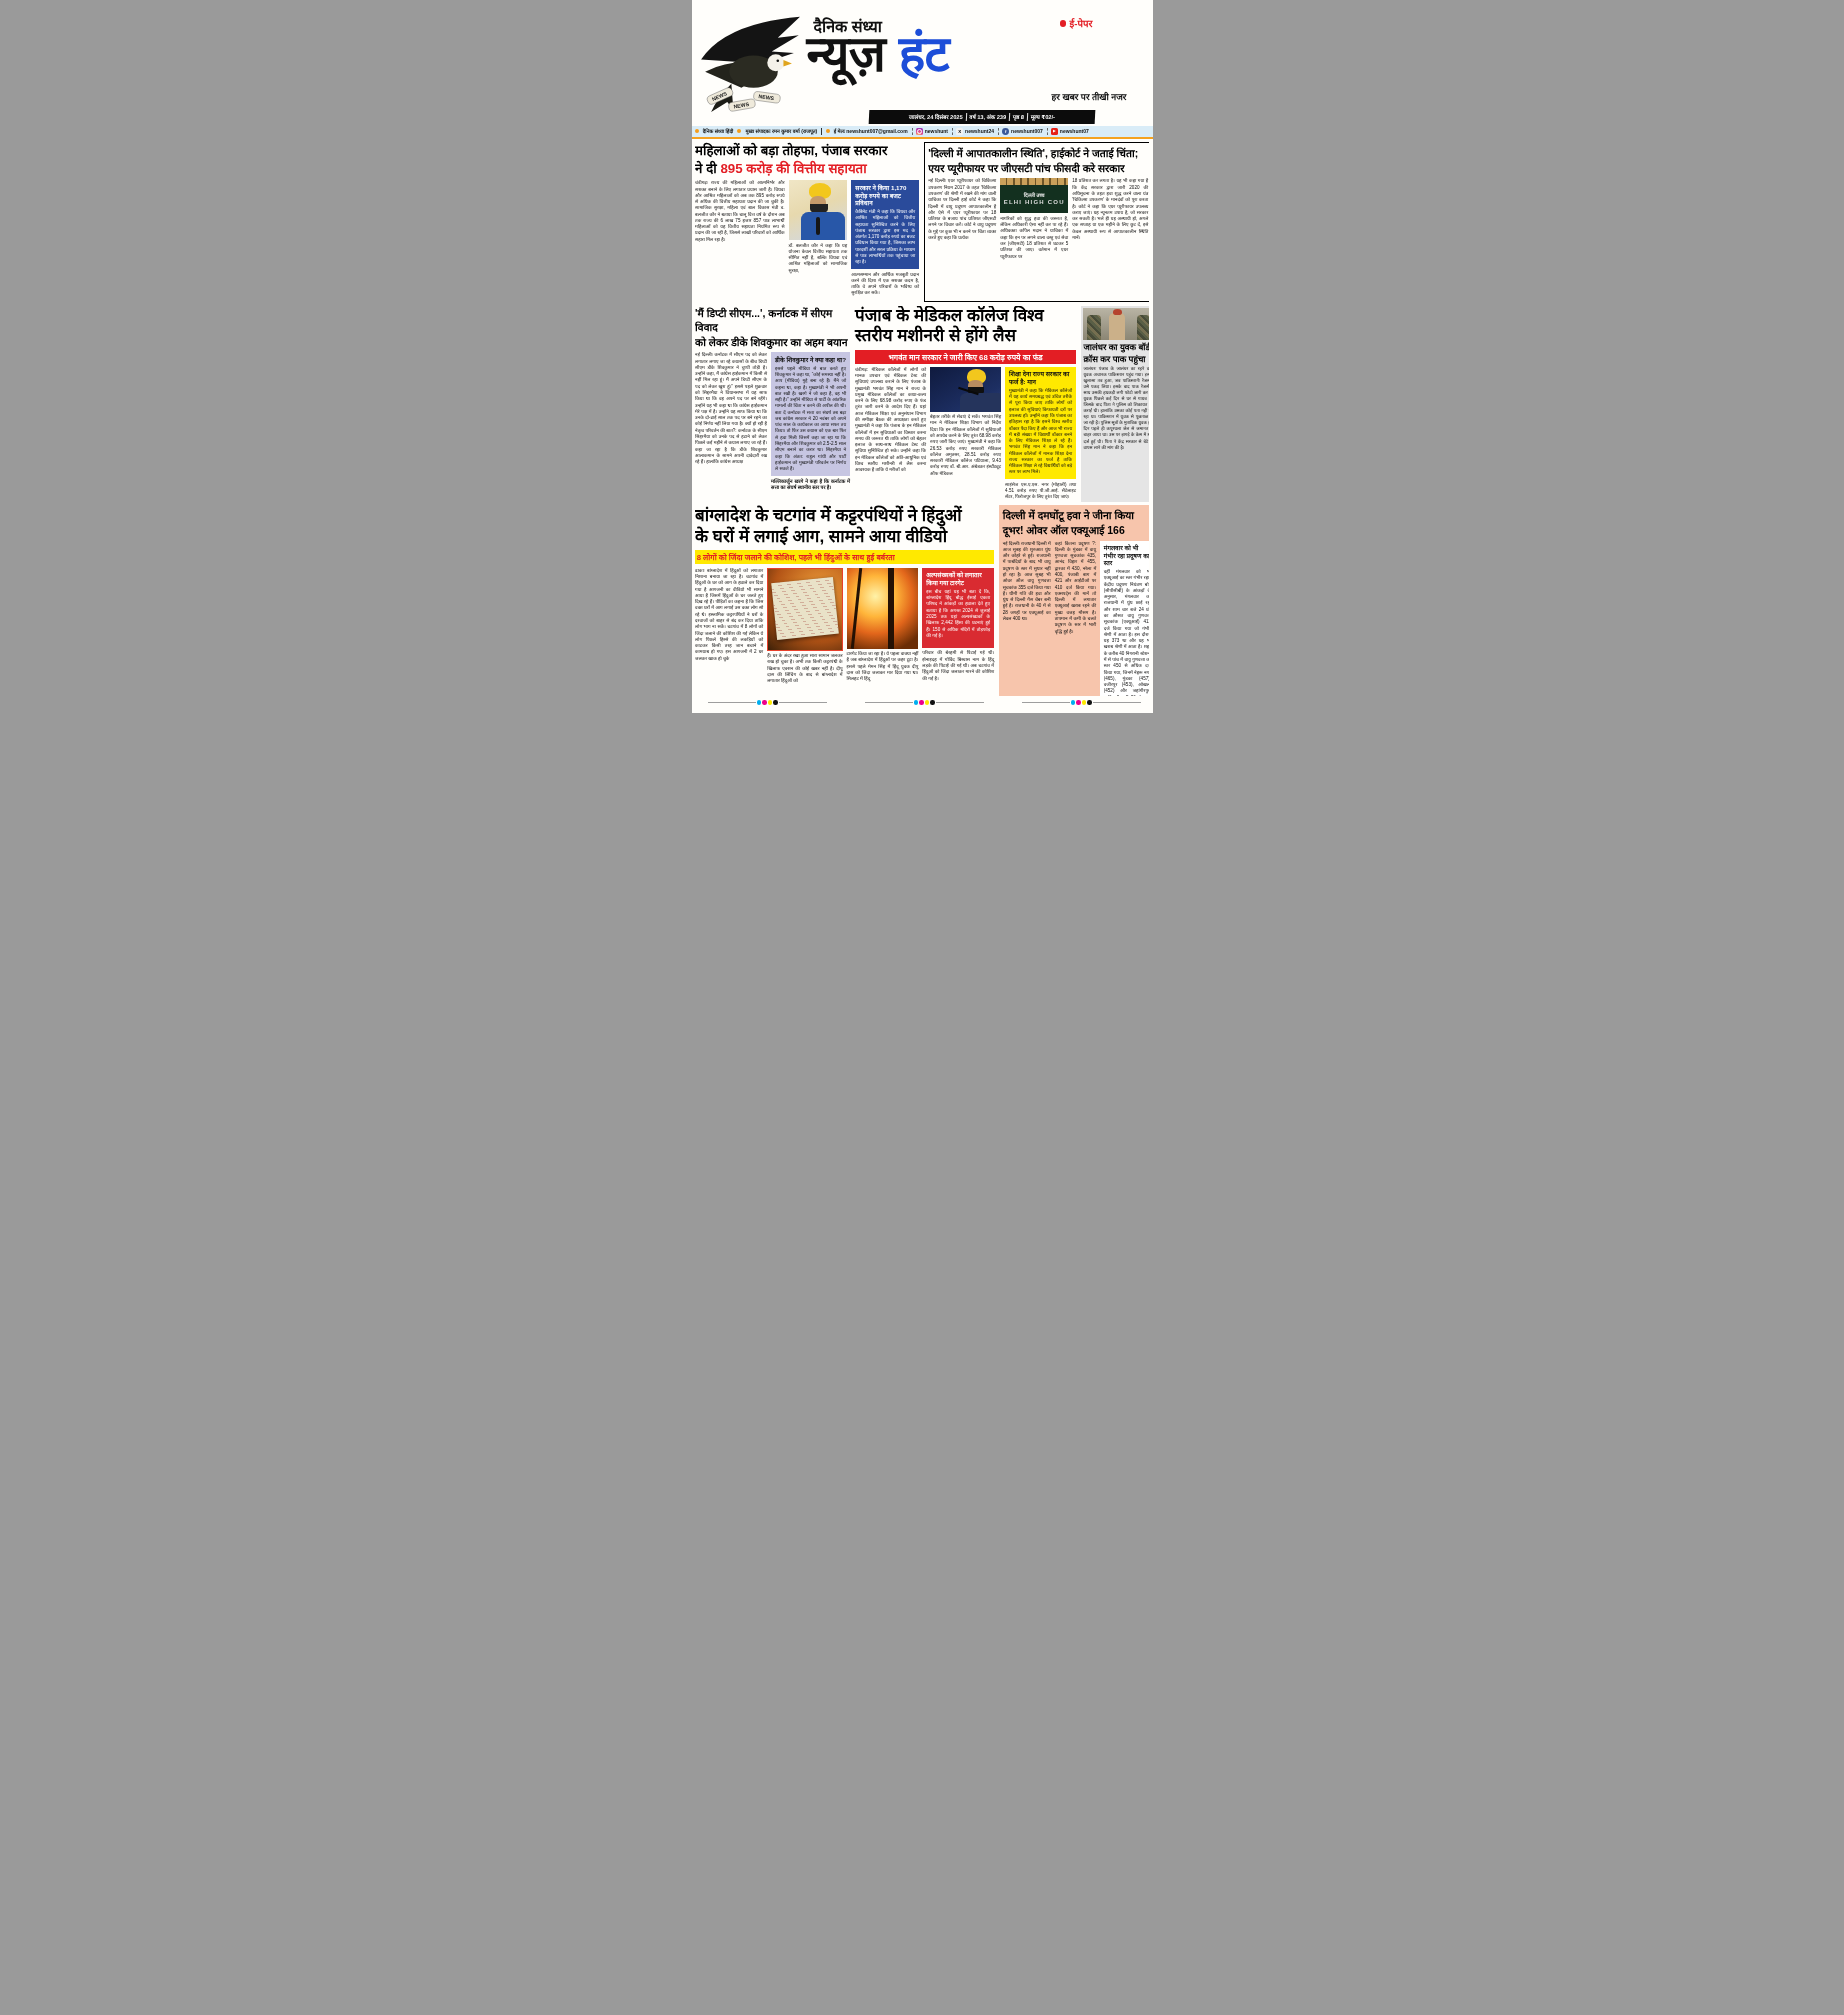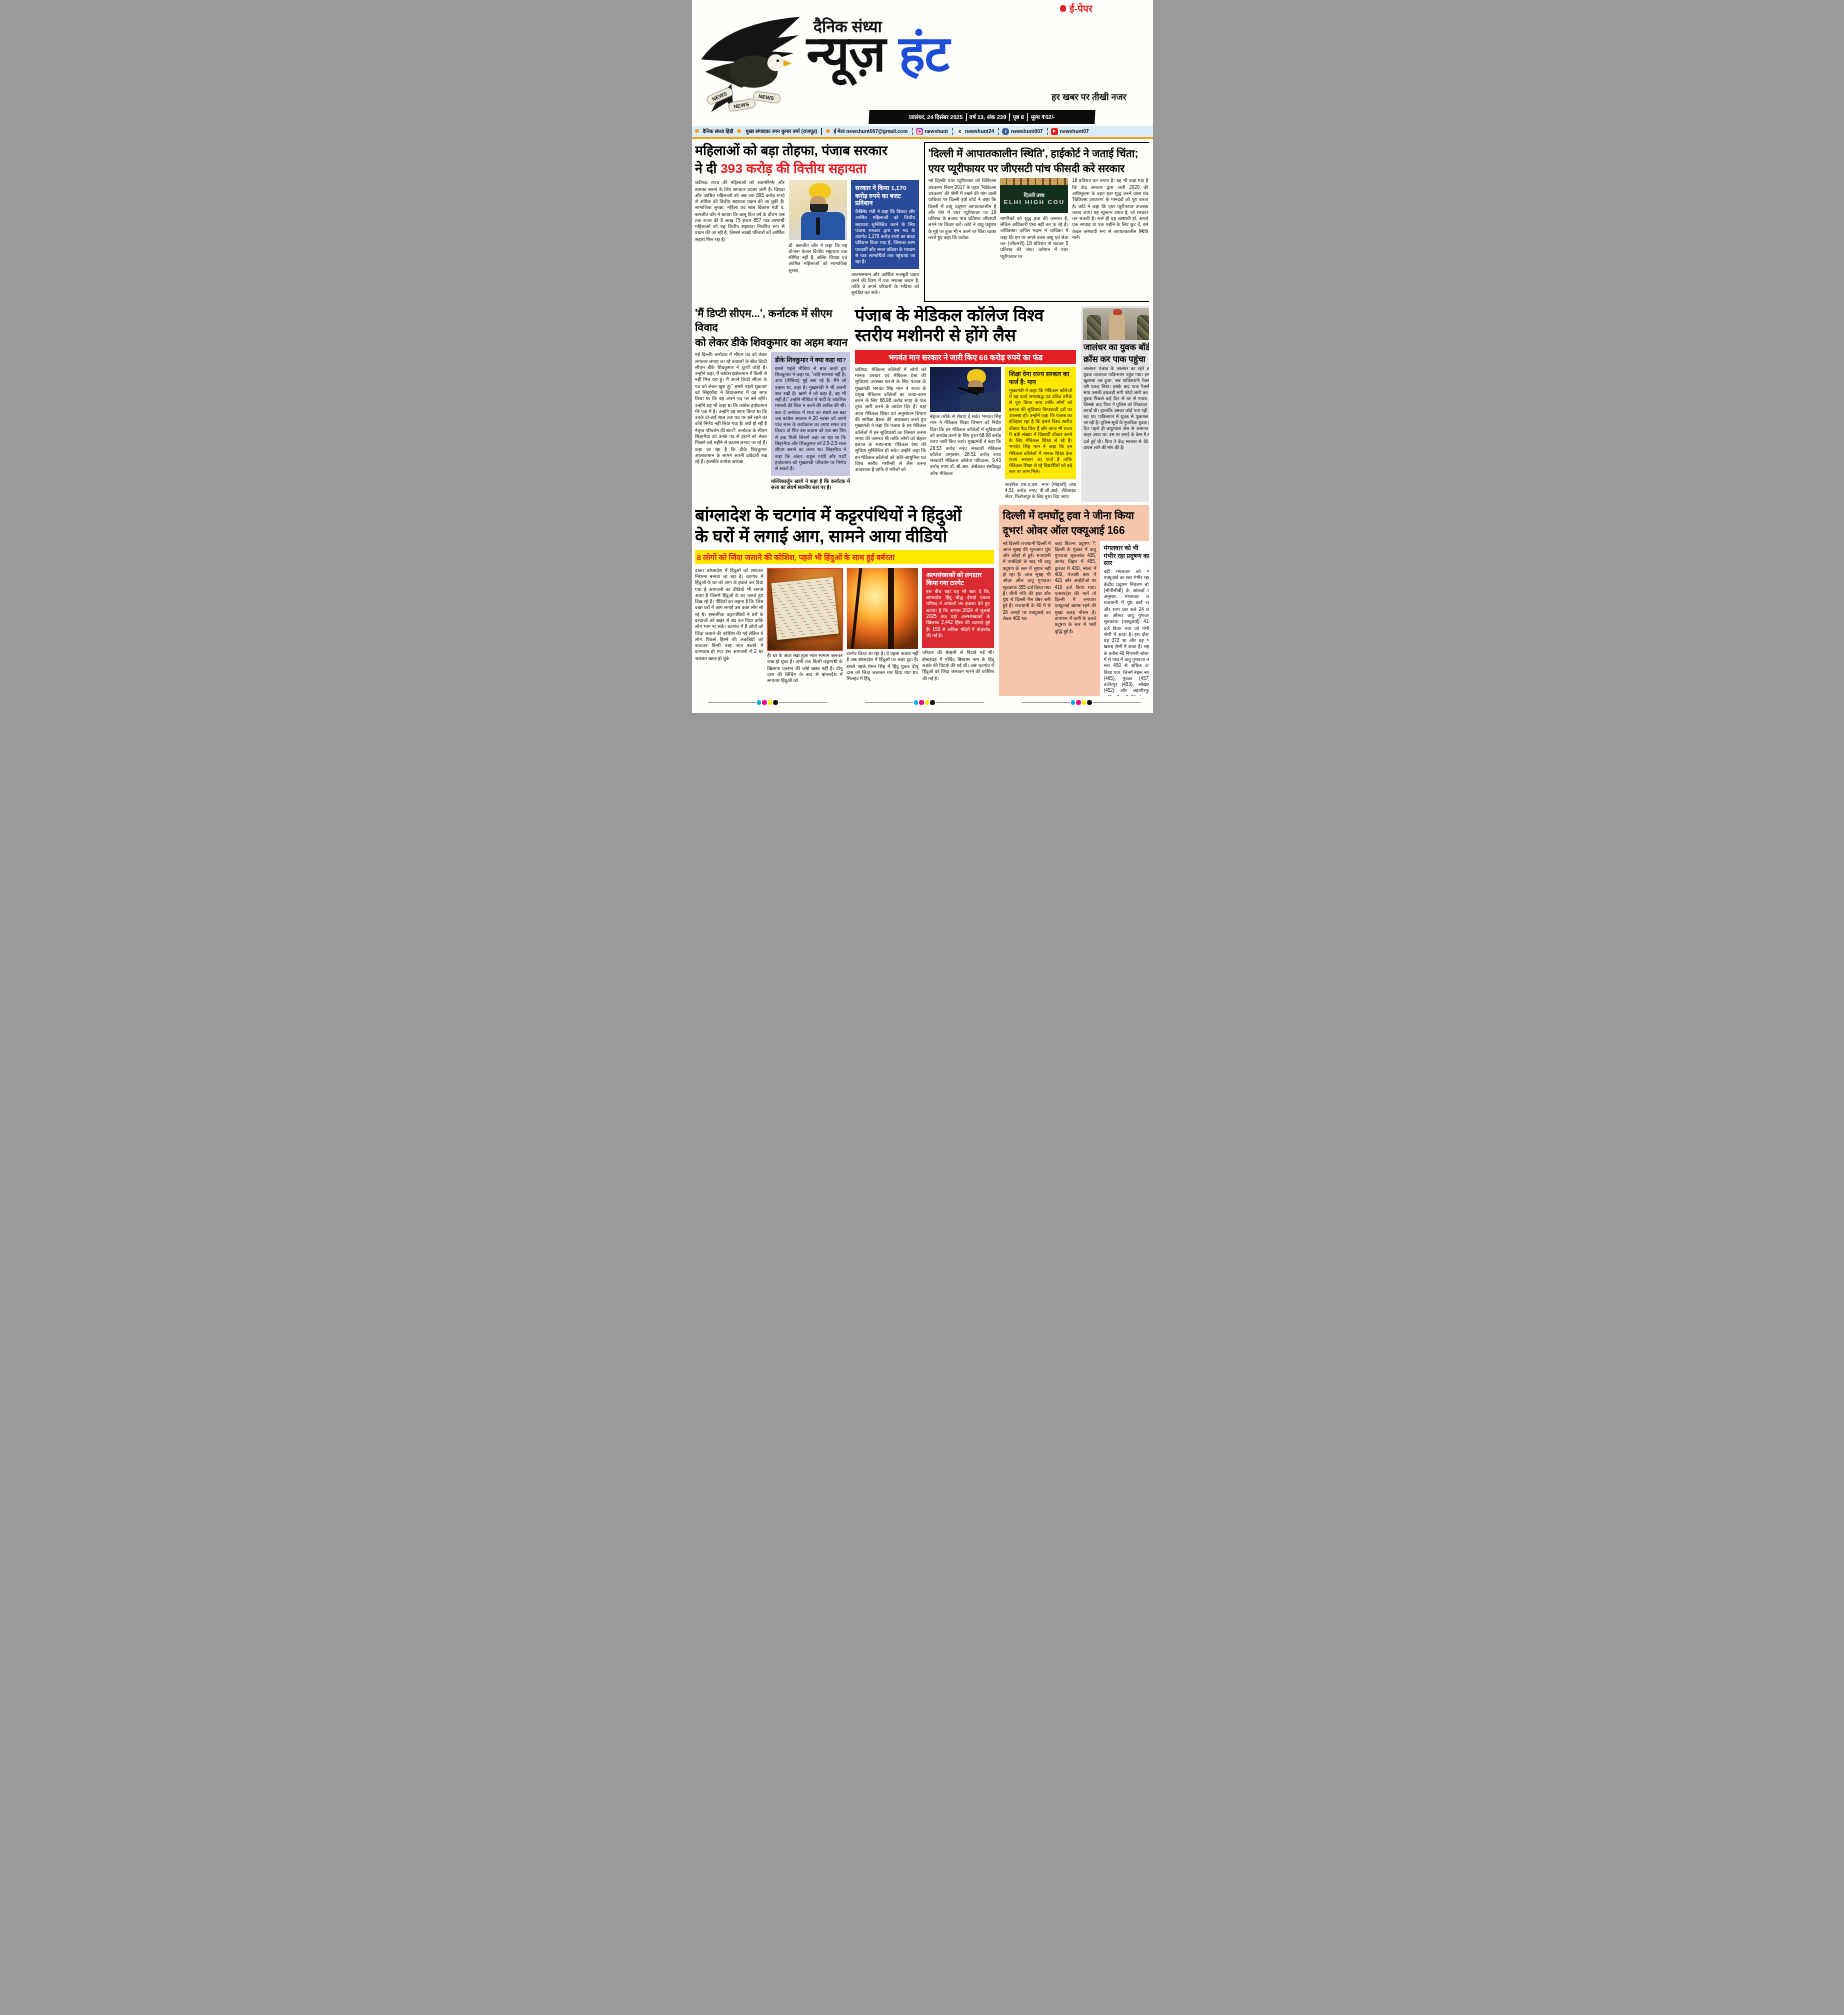--- a/index.html
+++ b/index.html
@@ -5,21 +5,21 @@
   html,body{margin:0;padding:0;background:#9a9a9a;}
   .page{width:461px;height:713px;margin:0 auto;background:#fffefb;position:relative;
         font-family:"Liberation Sans","DejaVu Sans",sans-serif;color:#111;overflow:hidden;}
   .inner{padding:0 3.6px;}
   
   .masthead{position:relative;height:126px;}
   .eagle{position:absolute;left:1.6px;top:10.5px;}
   .mast-daily{position:absolute;left:122px;top:15.3px;font-size:16px;font-weight:900;}
   .mast-title{position:absolute;left:115px;top:26.6px;font-size:50px;font-weight:900;line-height:1.1;letter-spacing:-0.8px;white-space:nowrap;}
   .mast-title .red{color:#1d4ed8;margin-left:13.7px;}
-  .epaper{position:absolute;right:60px;top:2px;color:#e31e24;font-weight:900;font-size:9.7px;display:flex;align-items:center;gap:3.2px;}
+  .epaper{position:absolute;right:60px;top:17px;color:#e31e24;font-weight:900;font-size:9.7px;display:flex;align-items:center;gap:3.2px;}
   .epaper .bindi{width:6.4px;height:6.4px;border-radius:50%;background:#e31e24;}
   .tagline{position:absolute;right:26px;top:90px;font-size:8.9px;font-weight:900;}
   .datebar{position:absolute;left:177px;top:110px;width:226px;height:13.7px;background:#0c0c0c;color:#fff;
            display:flex;align-items:center;justify-content:center;gap:3.2px;font-size:5.6px;font-weight:bold;transform:skewX(-3deg);}
   .datebar .sep{width:0.4px;height:8px;background:#fff;opacity:.9;}
   
   .infobar{height:10.5px;background:#d9ecf7;display:flex;align-items:center;gap:4px;padding:0 3.2px;font-size:5px;font-weight:bold;}
   .infobar .dot{width:4px;height:4px;border-radius:50%;background:#f59e1b;flex:none;}
   .infobar .vline{width:0.4px;height:7.3px;background:#333;}
   .infobar .soc{display:flex;align-items:center;gap:2px;border-left:0.4px dashed #666;padding-left:3.2px;}
@@ -174,21 +174,21 @@
       </span>
   </div>
   <div class="orangebar"></div>
 
   <div class="inner">
 
     <div class="row" style="height:160px;overflow:hidden;">
       <div class="a1">
         <div class="hl">
           <div>महिलाओं को बड़ा तोहफा, पंजाब सरकार</div>
-          <div><span>ने दी </span><span class="red">393 करोड़ की वित्तीय सहायता</span></div>
+          <div><span>ने दी </span><span class="red">895 करोड़ की वित्तीय सहायता</span></div>
         </div>
         <div class="cols" style="margin-top:3.2px;">
           <div style="flex:1.45;" class="bt">चंडीगढ़ः राज्य की महिलाओं को आत्मनिर्भर और सशक्त बनाने के लिए लगातार प्रयास जारी है। विधवा और आश्रित महिलाओं को अब तक 895 करोड़ रुपये से अधिक की वित्तीय सहायता प्रदान की जा चुकी है। सामाजिक सुरक्षा, महिला एवं बाल विकास मंत्री ड. बलजीत कौर ने बताया कि चालू वित्त वर्ष के दौरान अब तक राज्य की 6 लाख 75 हजार 857 पात्र लाभार्थी महिलाओं को यह वित्तीय सहायता नियमित रूप से प्रदान की जा रही है, जिससे लाखों परिवारों को आर्थिक सहारा मिल रहा है।</div>
           <div style="flex:0.95;">
             <div class="photo photo-minister">
               <div class="pm-turban"></div>
               <div class="pm-face"></div>
               <div class="pm-beard"></div>
               <div class="pm-jacket"></div>
               <div class="pm-mic"></div>

